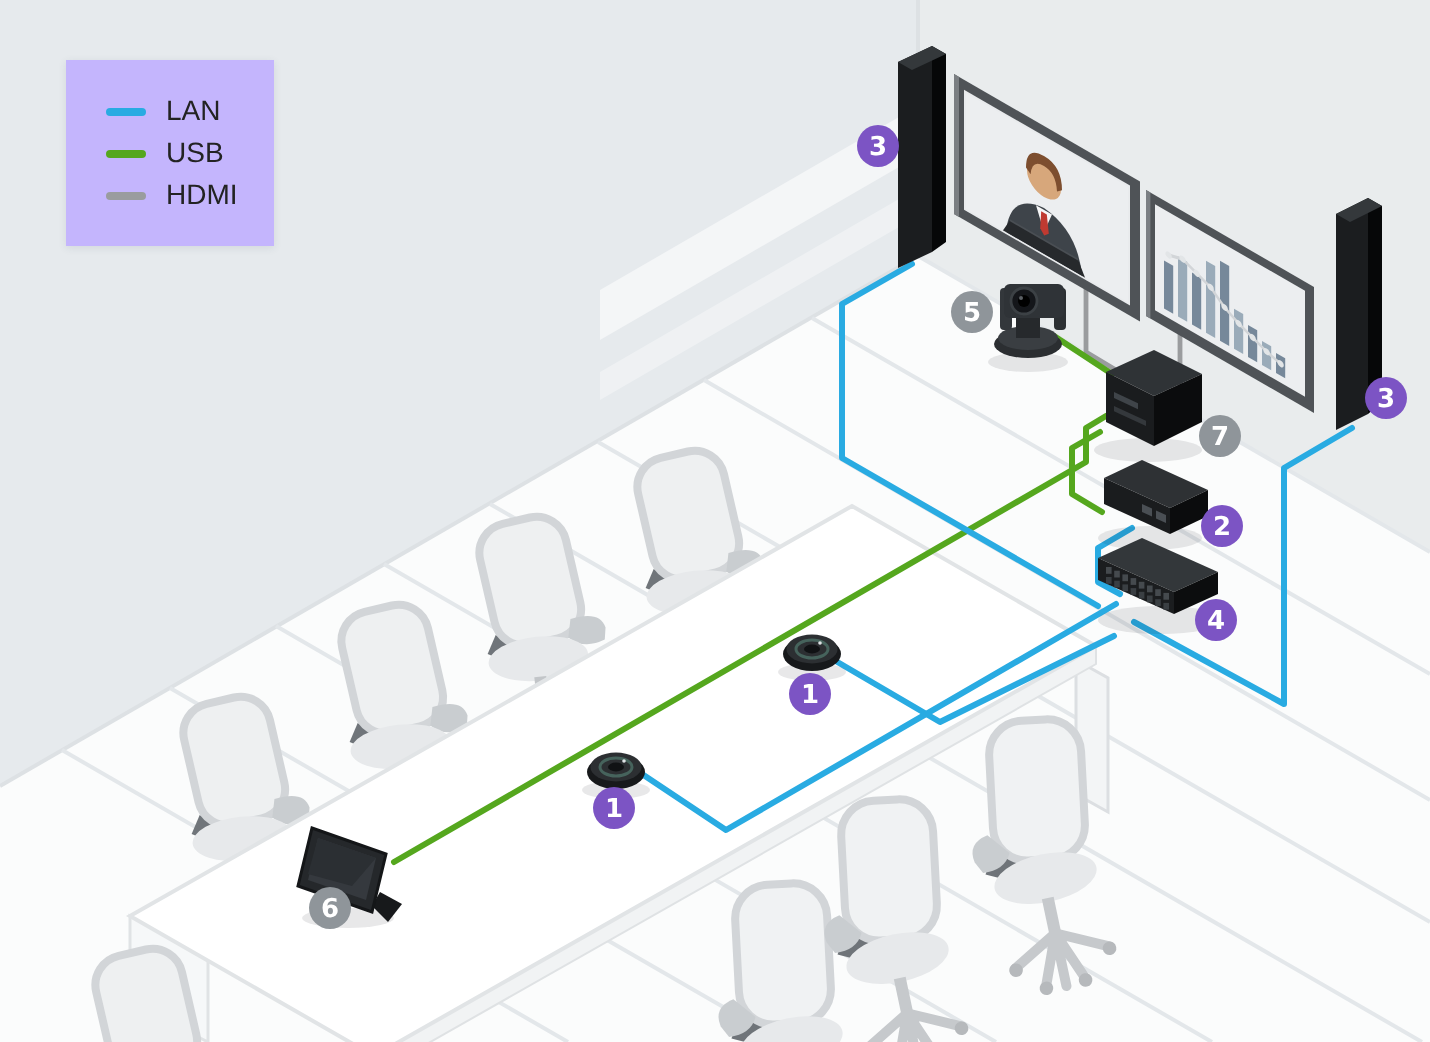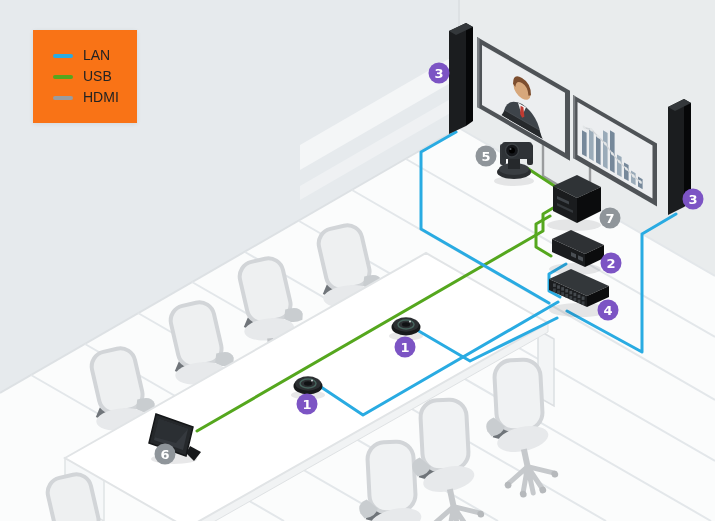--- a/index.html
+++ b/index.html
@@ -1,19 +1,19 @@
 <!DOCTYPE html>
 <html><head>
 <meta charset="utf-8">
 <style>
   html,body{margin:0;padding:0;background:#fff;}
   #stage{position:relative;width:715px;height:521px;overflow:hidden;background:#fbfcfc;
          font-family:"Liberation Sans","DejaVu Sans",sans-serif;}
   #scene{position:absolute;left:0;top:0;}
-  #legend{position:absolute;left:33px;top:30px;background:#f97316;padding:13px 18px 13px 20px;
+  #legend{position:absolute;left:33px;top:30px;background:#c4b5fd;padding:13px 18px 13px 20px;
           box-shadow:0 1px 4px rgba(40,60,80,.10);}
   .legend-row{display:flex;align-items:center;margin:4px 0;}
   .legend-swatch{display:inline-block;width:20px;height:4px;border-radius:2px;margin-right:10px;}
   .legend-label{font-size:14px;color:#232323;line-height:17px;}
   .cable{fill:none;stroke-linecap:round;stroke-linejoin:round;}
   .badge-text{font-family:"DejaVu Sans","Liberation Sans",sans-serif;font-weight:bold;font-size:13px;fill:#fff;}
 </style>
 </head>
 <body>
 

